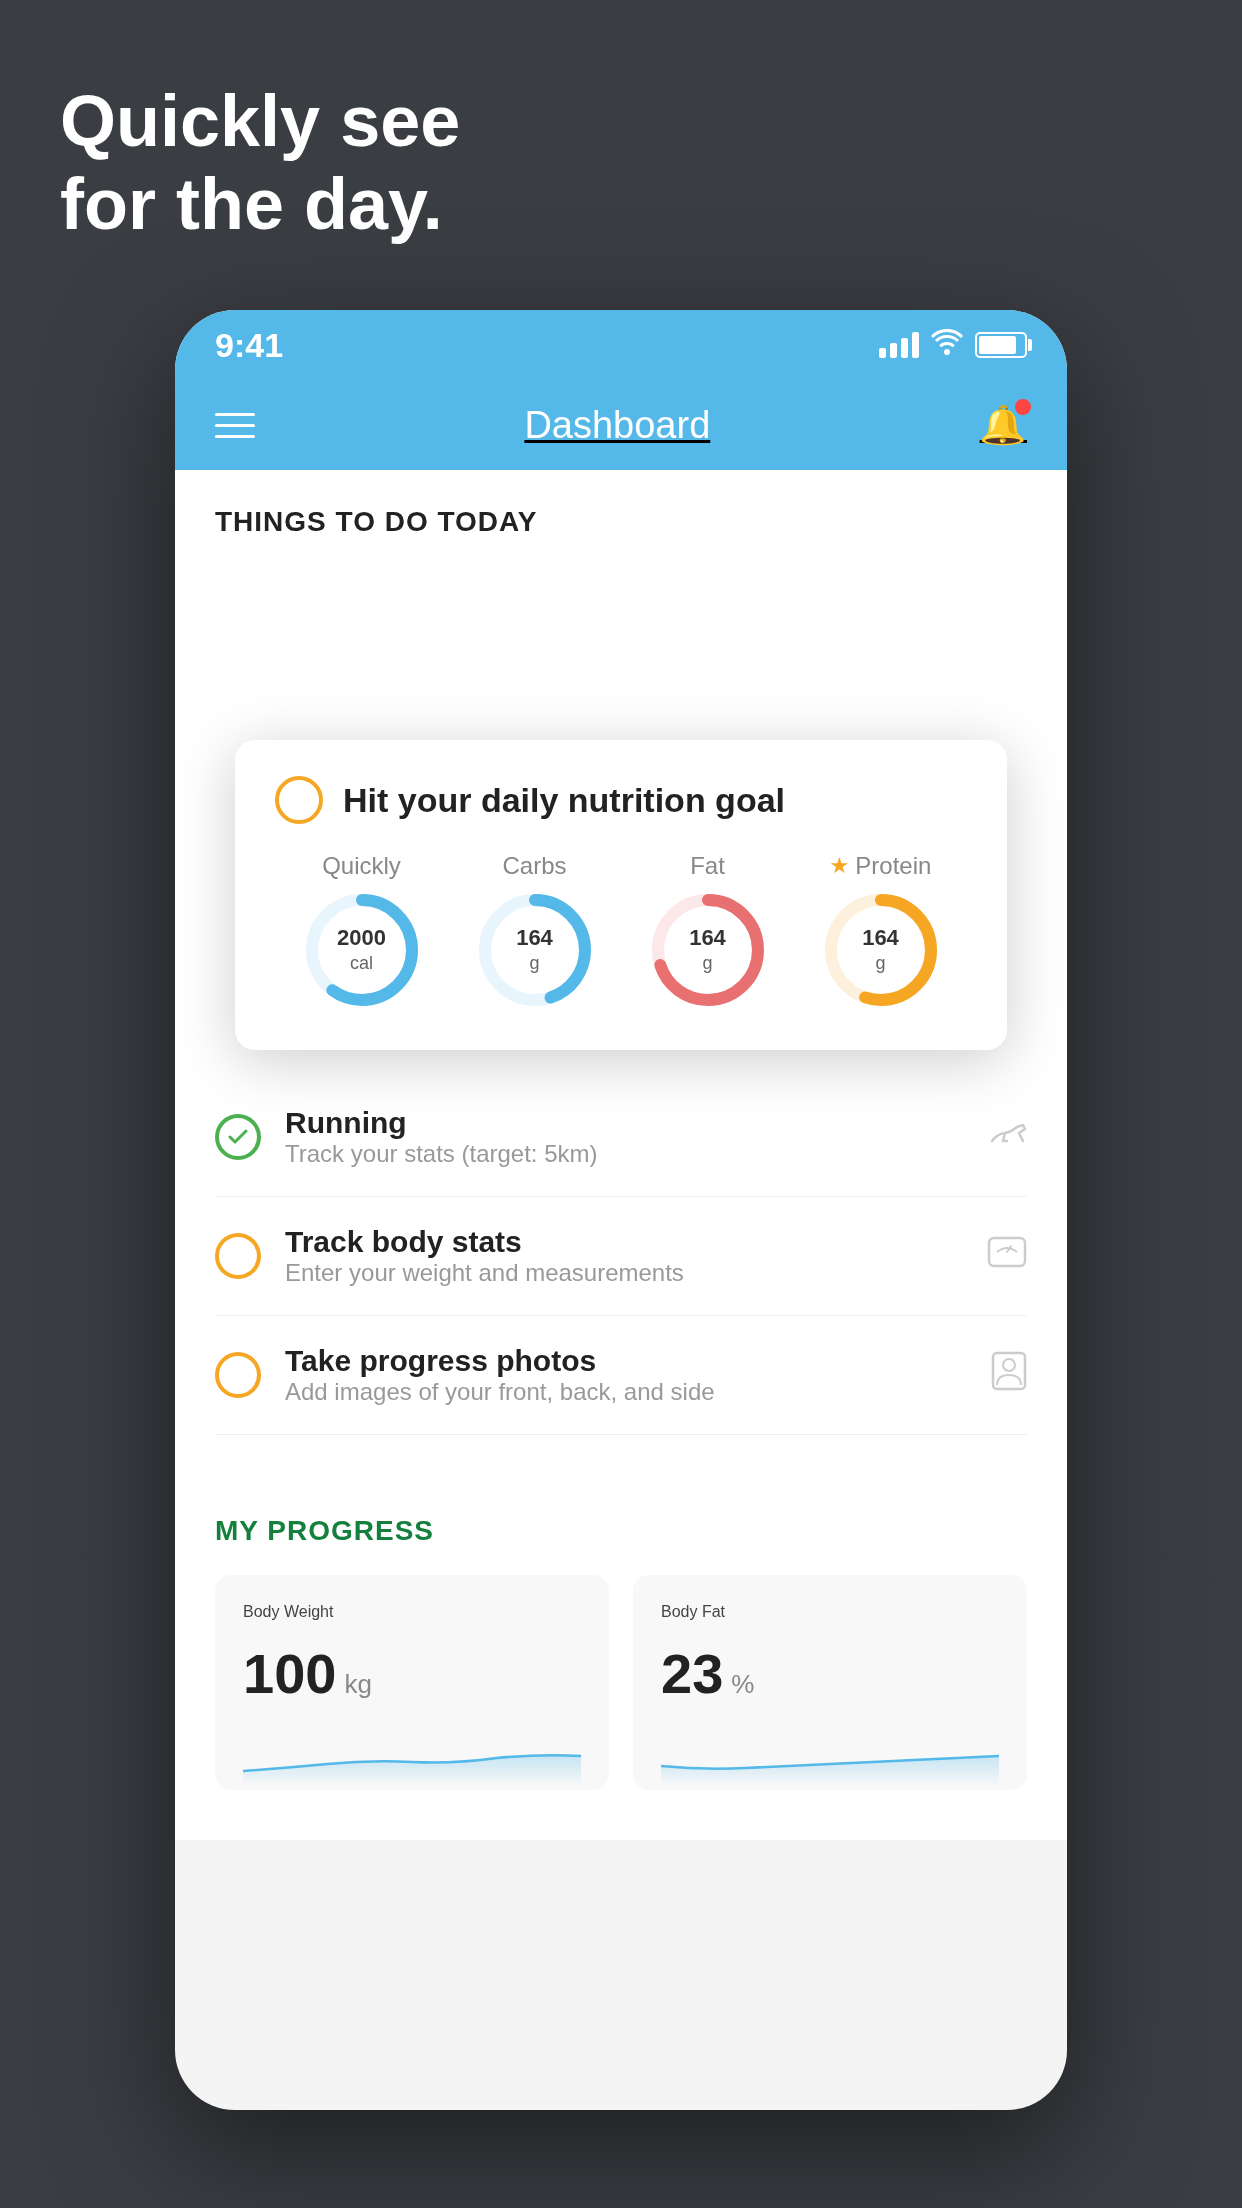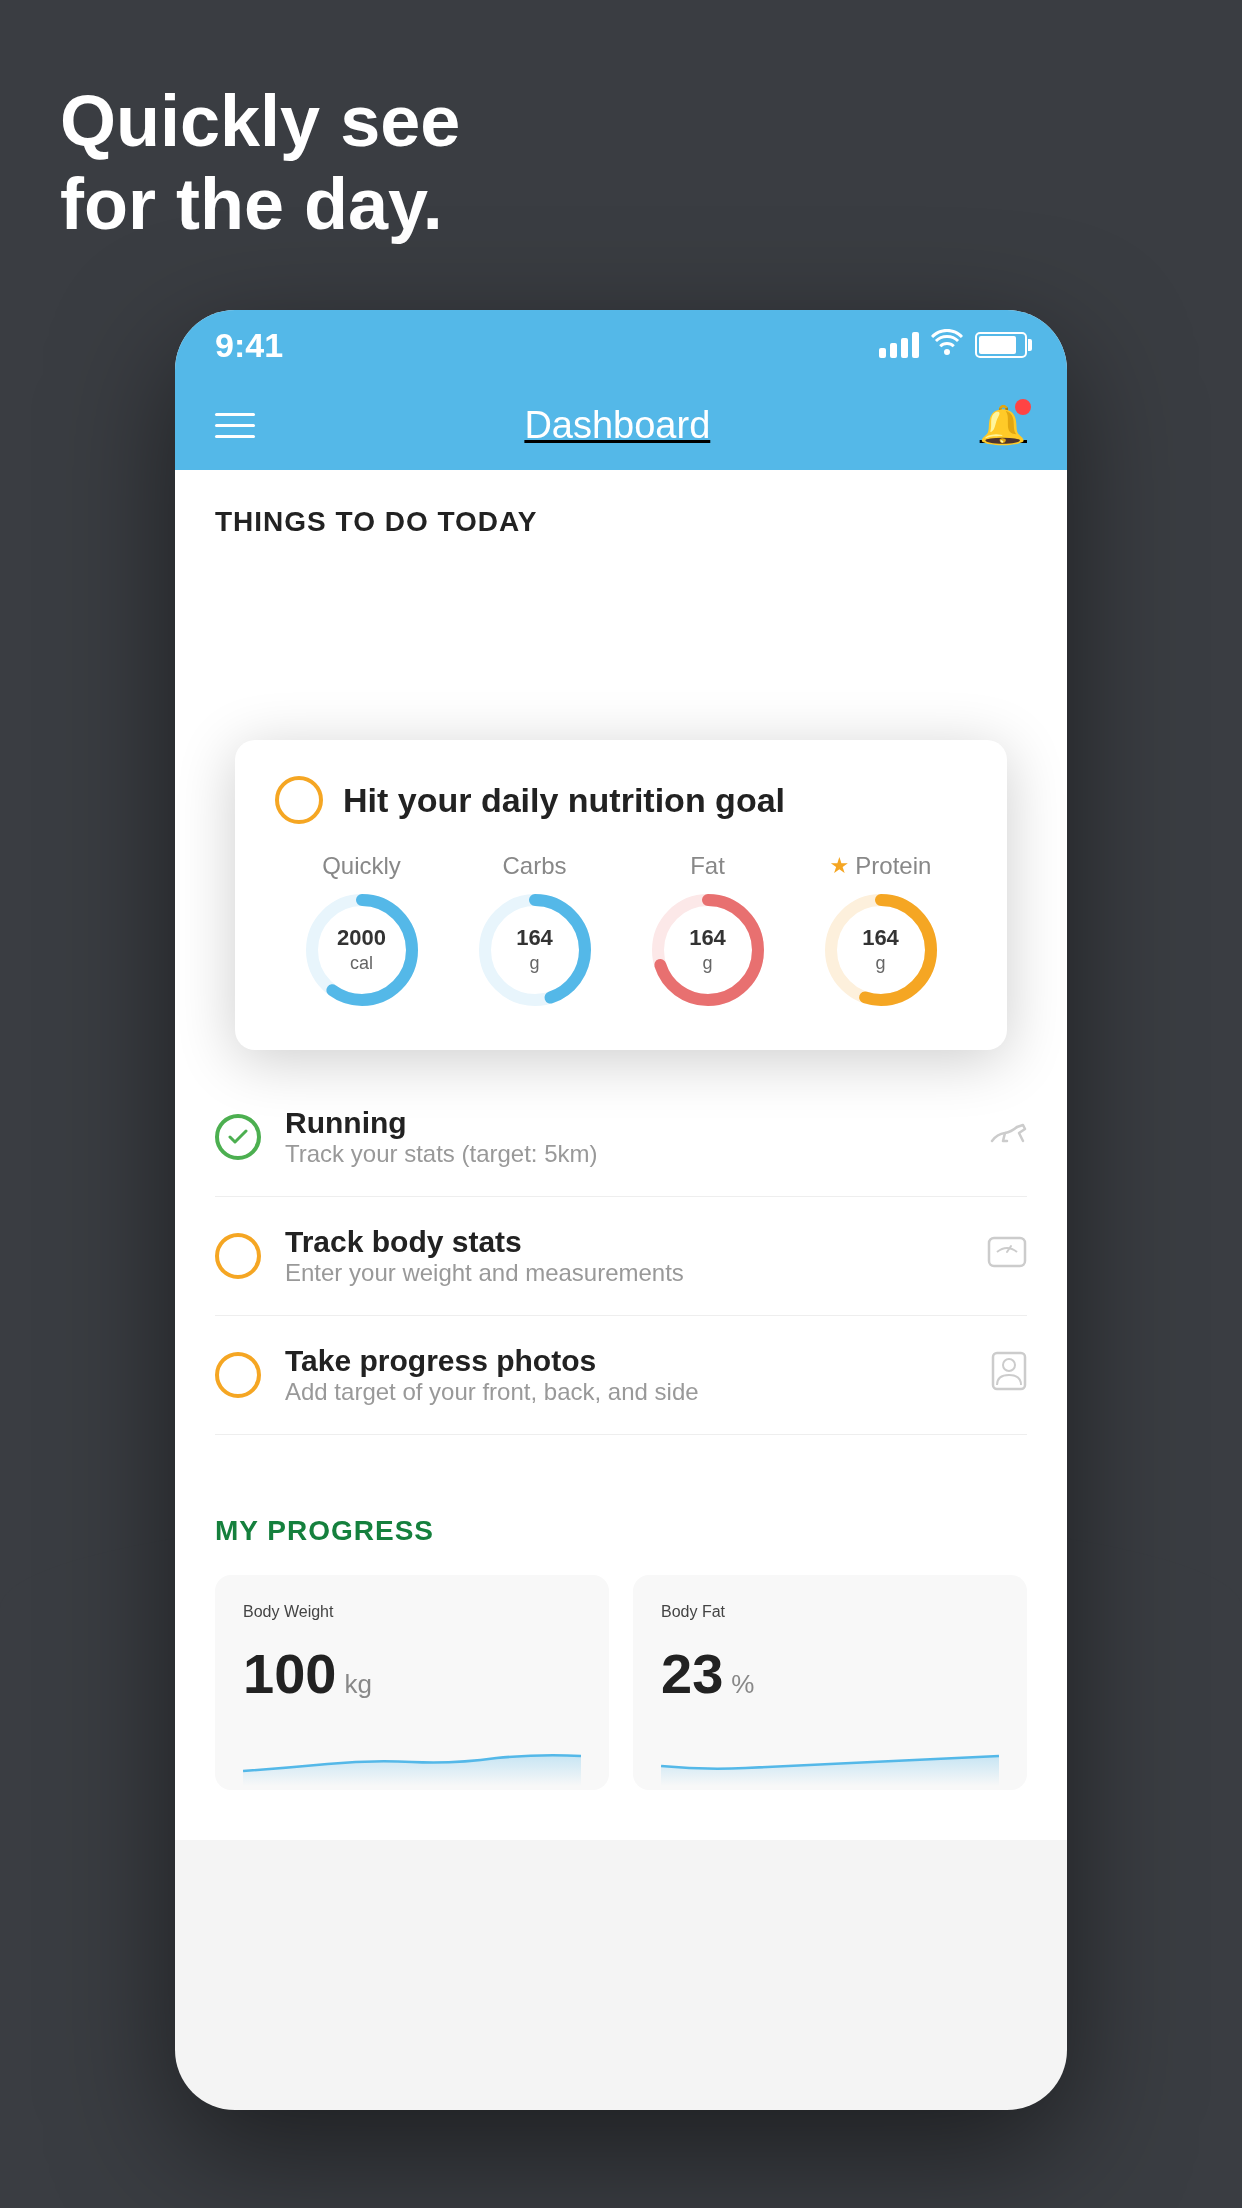--- a/index.html
+++ b/index.html
@@ -431,21 +431,21 @@
             <path d="M10 18 Q20 10 30 18" stroke="#ccc" stroke-width="2" fill="none"></path>
             <line x1="20" y1="18" x2="24" y2="12" stroke="#ccc" stroke-width="2" stroke-linecap="round"></line>
           </svg>
         </div>
       </div>
 
       <div class="todo-item">
         <div class="circle-yellow"></div>
         <div class="todo-text">
           <div class="todo-title">Take progress photos</div>
-          <div class="todo-subtitle">Add target of your front, back, and side</div>
+          <div class="todo-subtitle">Add images of your front, back, and side</div>
         </div>
         <div class="todo-icon">
           <svg width="36" height="40" viewBox="0 0 36 40" fill="none">
             <rect x="2" y="2" width="32" height="36" rx="4" stroke="#ccc" stroke-width="2.5" fill="none"></rect>
             <circle cx="18" cy="14" r="6" stroke="#ccc" stroke-width="2" fill="none"></circle>
             <path d="M6 34 Q6 24 18 24 Q30 24 30 34" stroke="#ccc" stroke-width="2" fill="none"></path>
           </svg>
         </div>
       </div>
 

